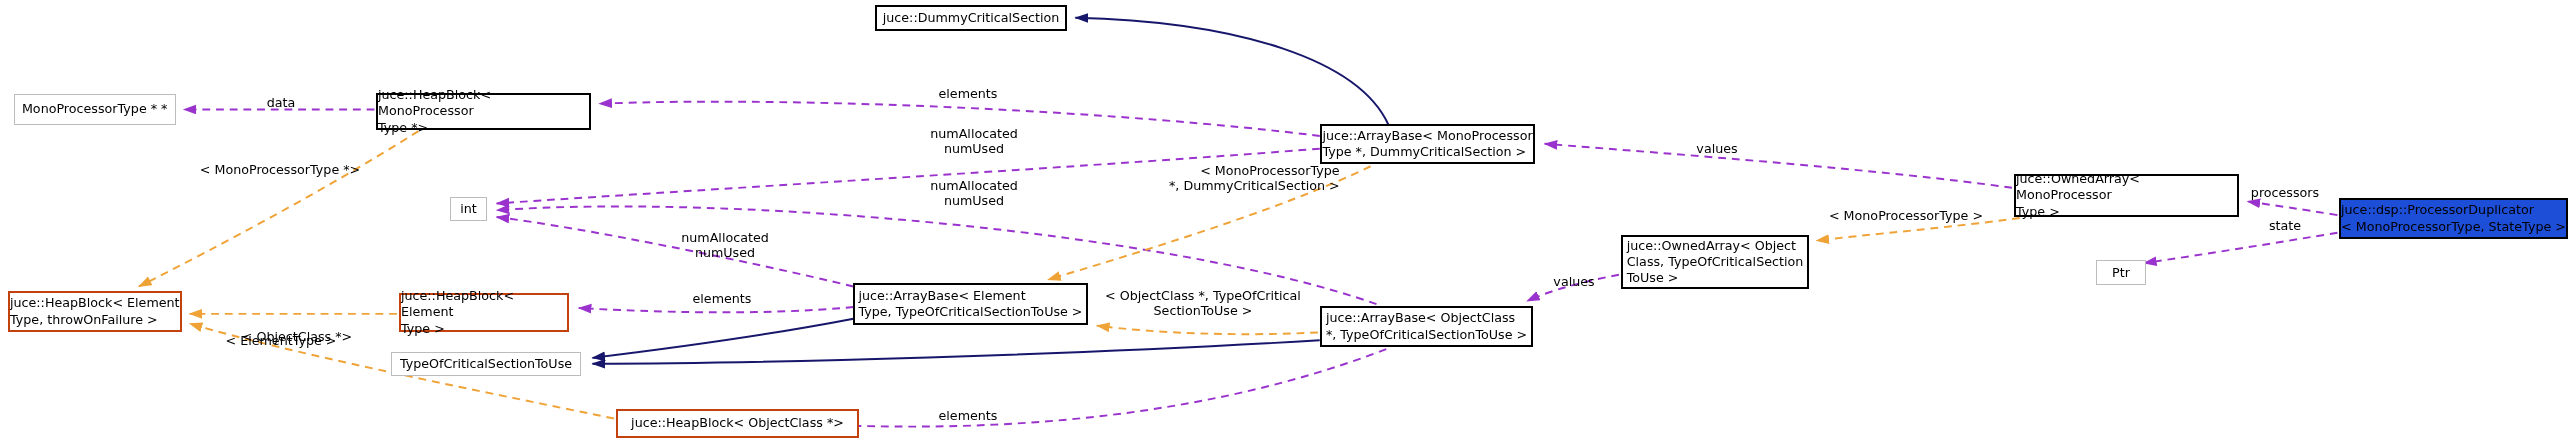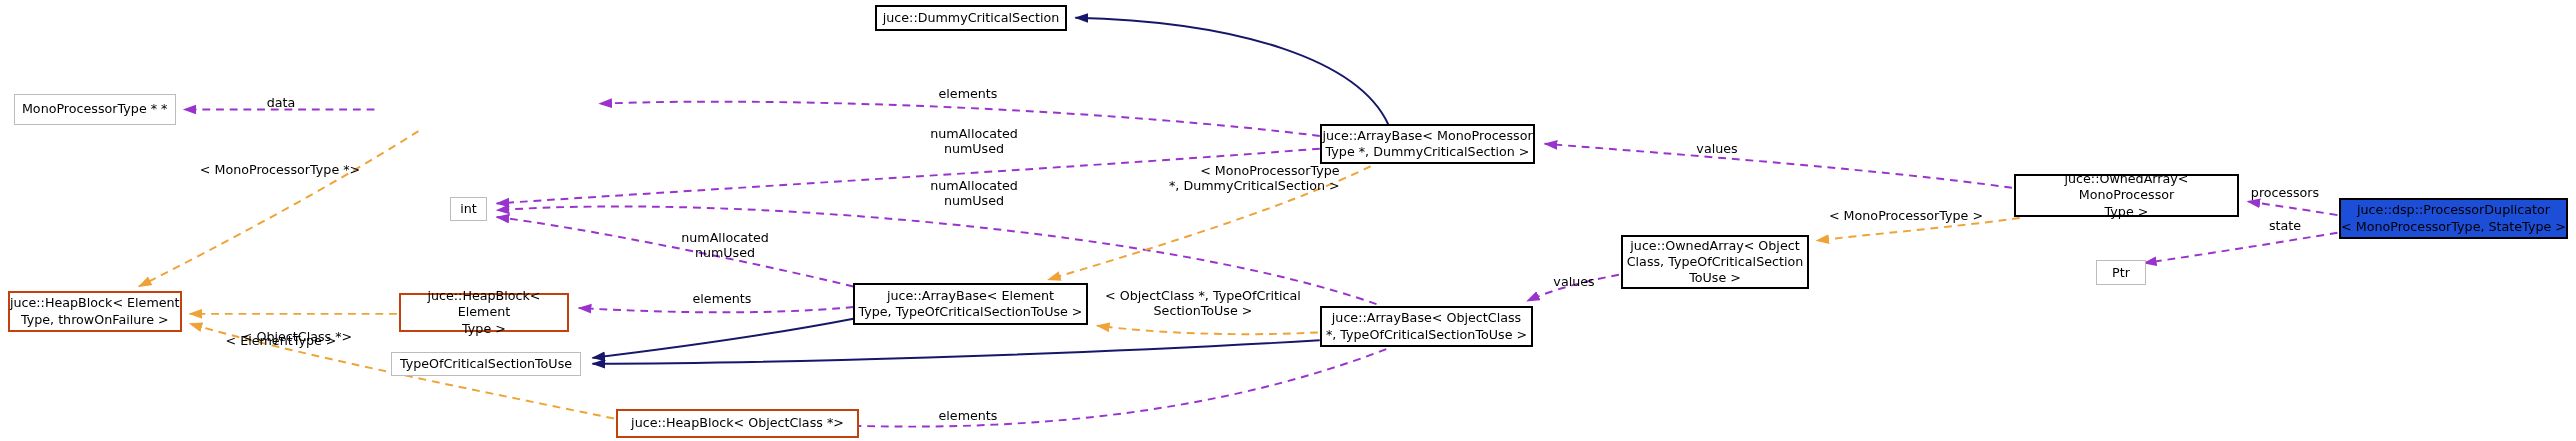--- a/index.html
+++ b/index.html
@@ -1,20 +1,20 @@
 <!DOCTYPE html>
 <html><head>
 <meta charset="utf-8">
 <style>
   html,body{margin:0;padding:0;background:#ffffff;}
   .canvas{position:relative;width:2576px;height:442px;background:#ffffff;
           font-family:"DejaVu Sans","Liberation Sans",sans-serif;overflow:hidden;}
   svg.edges{position:absolute;left:0;top:0;width:2576px;height:442px;}
   .node{position:absolute;display:flex;align-items:center;justify-content:center;
-        text-align:center;white-space:pre-line;background:#ffffff;color:#000;
+        white-space:pre-line;background:#ffffff;color:#000;
         font-size:12.7px;line-height:1.28;box-sizing:border-box;z-index:2;cursor:default;}
   .n-black{border:2px solid #000000;}
   .n-red{border:2px solid #c2410c;}
   .n-gray{border:1.5px solid #bcbcbc;}
   .n-main{border:2px solid #000000;background:#1d4ed8;}
   .elabel{position:absolute;transform:translate(-50%,-50%);white-space:pre-line;
           text-align:center;font-size:12.7px;line-height:1.22;color:#000;z-index:3;}
   .elabel.left{transform:translate(0,-50%);text-align:right;margin-left:43px;}
 </style>
 </head>
@@ -53,20 +53,22 @@
 
     <path d="M 428,134 C 340,190 222,253 142,293" fill="none" stroke="#efa337" stroke-width="2" stroke-dasharray="8,6" marker-end="url(#ao)"></path>
     <path d="M 406,321 L 194,321" fill="none" stroke="#efa337" stroke-width="2" stroke-dasharray="8,6" marker-end="url(#ao)"></path>
     <path d="M 628,428 C 470,396 292,360 194,331" fill="none" stroke="#efa337" stroke-width="2" stroke-dasharray="8,6" marker-end="url(#ao)"></path>
     <path d="M 1402,170 C 1310,215 1152,262 1072,286" fill="none" stroke="#efa337" stroke-width="2" stroke-dasharray="8,6" marker-end="url(#ao)"></path>
     <path d="M 1348,340 C 1270,344 1182,341 1122,333" fill="none" stroke="#efa337" stroke-width="2" stroke-dasharray="8,6" marker-end="url(#ao)"></path>
     <path d="M 2066,223 C 1992,233 1908,240 1858,246" fill="none" stroke="#efa337" stroke-width="2" stroke-dasharray="8,6" marker-end="url(#ao)"></path>
   </svg>
 
   <div class="node n-gray" style="left:13.7px;top:94px;width:162px;height:31px;">MonoProcessorType * *</div>
+  <div class="node n-black" style="left:376px;top:93px;width:215px;height:37px;">juce::HeapBlock&lt; MonoProcessor
+Type *&gt;</div>
   <div class="node n-black" style="left:875px;top:4.9px;width:192px;height:26px;">juce::DummyCriticalSection</div>
   <div class="node n-black" style="left:1320px;top:124px;width:215px;height:40px;">juce::ArrayBase&lt; MonoProcessor
 Type *, DummyCriticalSection &gt;</div>
   <div class="node n-black" style="left:2014px;top:174px;width:225px;height:43px;">juce::OwnedArray&lt; MonoProcessor
 Type &gt;</div>
   <div class="node n-main" style="left:2339px;top:198px;width:229px;height:41px;">juce::dsp::ProcessorDuplicator
 &lt; MonoProcessorType, StateType &gt;</div>
   <div class="node n-gray" style="left:2096px;top:252px;width:50px;height:25.4px;margin-top:8px;">Ptr</div>
   <div class="node n-gray" style="left:450px;top:197px;width:37px;height:24.4px;">int</div>
   <div class="node n-red" style="left:7.8px;top:291px;width:174px;height:41px;">juce::HeapBlock&lt; Element

